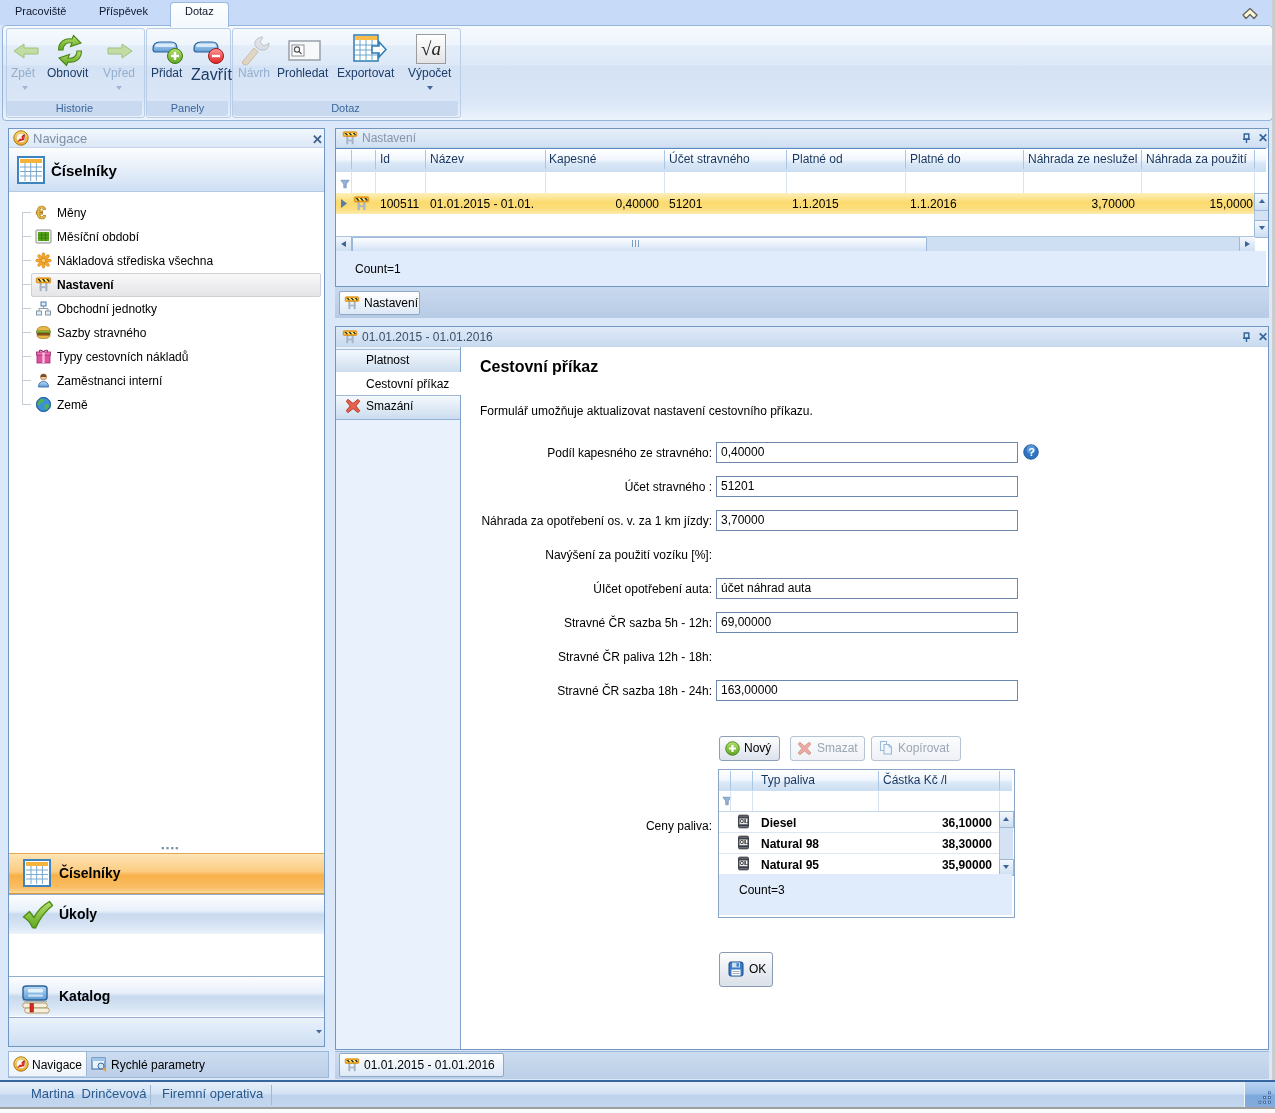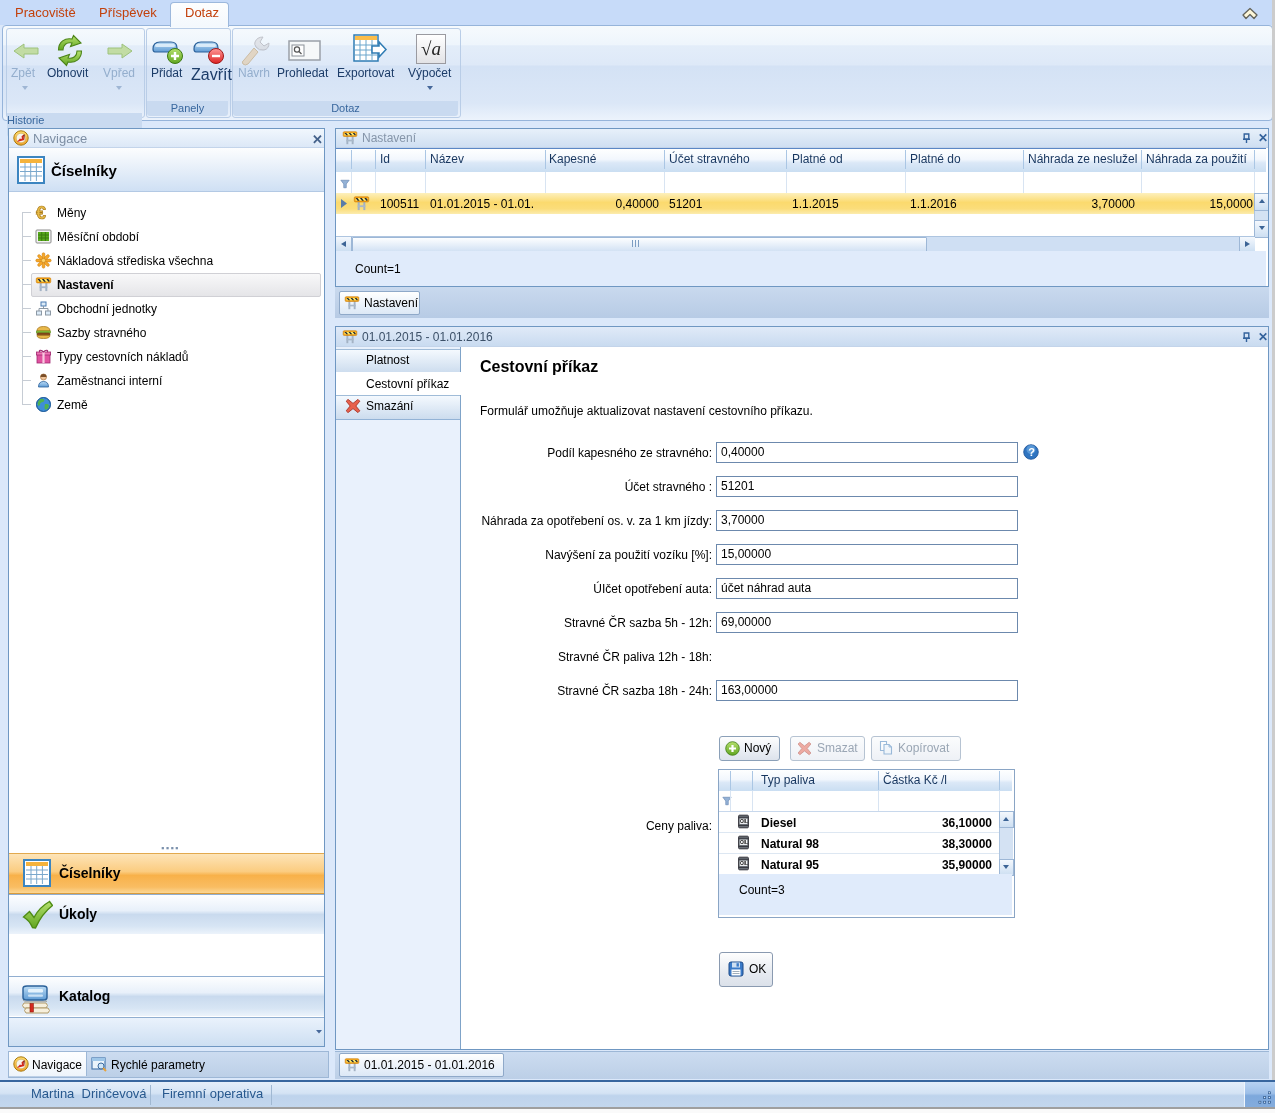--- a/index.html
+++ b/index.html
@@ -1,18 +1,18 @@
 <!DOCTYPE html>
 <html><head><meta charset="utf-8">
 <style>
 html,body{margin:0;padding:0}
 body{width:1275px;height:1113px;position:relative;overflow:hidden;background:#dbe8fa;font-family:"Liberation Sans",sans-serif;font-size:12px;color:#000}
 .a{position:absolute}
 .tx{white-space:nowrap}
-.rt{font-size:13px;color:#c2410c}
+.rt{font-size:11px;color:#0f172a}
 .panel{position:absolute;background:#fff;border:1px solid #6f97c2}
 .tbar{position:absolute;left:0;right:0;top:0;height:18px;background:linear-gradient(180deg,#f1f7fd,#dce8f7);border-bottom:1px solid #c3d4ea}
 .gridhead{background:linear-gradient(180deg,#feffff 0%,#f2f7fd 45%,#dbe8f7 60%,#cadef2 100%)}
 .headtx{font-size:12px;color:#17365f}
 .vline{position:absolute;width:1px;background:#aac6e4}
 .btn3{position:absolute;border:1px solid #8ba0b8;border-radius:3px;background:linear-gradient(180deg,#fefefe,#e9edf3 60%,#dde3ec)}
 .btn3.dis{border-color:#b6c3d2;background:linear-gradient(180deg,#fbfcfd,#eef1f6)}
 .input{position:absolute;background:#fff;border:1px solid #6c89ad;height:19px;line-height:19px;padding-left:4px;font-size:12px}
 .lbl{position:absolute;text-align:right;font-size:12px}
 .panel{overflow:hidden}
@@ -85,21 +85,21 @@
 <div class="a rt tx" style="left:15px;top:5px">Pracoviště</div>
 <div class="a rt tx" style="left:99px;top:5px">Příspěvek</div>
 <div class="a" style="left:170px;top:2px;width:57px;height:24px;background:linear-gradient(180deg,#fdfefe,#f3f8fd);border:1px solid #9cb8dc;border-bottom:none;border-radius:4px 4px 0 0;z-index:3"></div>
 <div class="a rt tx" style="left:185px;top:5px;z-index:4">Dotaz</div>
 <svg class="a" style="left:1240px;top:7px" width="20" height="13" viewBox="0 0 20 13">
     <path d="M3 8 L10 1.5 L17 8 L14 11.5 L10 7.5 L6 11.5 Z" fill="#fdf6d8" stroke="#63635a" stroke-width="1.3" stroke-linejoin="round"></path>
   </svg>
 <div class="a" style="left:2px;top:25px;width:1269px;height:94px;border:1px solid #96b4da;border-radius:4px;background:linear-gradient(180deg,#f6fafd 0%,#eef5fc 20%,#e3edf9 21%,#dee9f8 41%,#d4e2f5 43%,#dbe7f7 82%,#ecf3fc 100%)"></div>
 
 <div class="a" style="left:6px;top:28px;width:137px;height:88px;border:1px solid #b9cde7;border-radius:3px"></div>
-<div class="a" style="left:7px;top:113px;width:135px;height:24px;background:#c9daf0;border-radius:0 0 3px 3px;font-size:11px;color:#38679e;line-height:14px">Historie</div>
+<div class="a" style="left:7px;top:101px;width:135px;height:15px;background:#c9daf0;border-radius:0 0 3px 3px;text-align:center;font-size:11px;color:#38679e;line-height:14px">Historie</div>
 <div class="a" style="left:146px;top:28px;width:83px;height:88px;border:1px solid #b9cde7;border-radius:3px"></div>
 <div class="a" style="left:147px;top:101px;width:81px;height:15px;background:#c9daf0;border-radius:0 0 3px 3px;text-align:center;font-size:11px;color:#38679e;line-height:14px">Panely</div>
 <div class="a" style="left:232px;top:28px;width:227px;height:88px;border:1px solid #b9cde7;border-radius:3px"></div>
 <div class="a" style="left:233px;top:101px;width:225px;height:15px;background:#c9daf0;border-radius:0 0 3px 3px;text-align:center;font-size:11px;color:#38679e;line-height:14px">Dotaz</div>
 
 <svg class="a" style="left:10px;top:38px" width="32" height="26" viewBox="0 0 32 26">
     <path d="M14 6 L14 10 L28 10 L28 16 L14 16 L14 20 L4 13 Z" fill="#c2dca4" stroke="#9dc27c" stroke-width="1"></path>
   </svg>
 <div class="a tx" style="left:11px;top:66px;font-size:12px;color:#94aecd">Zpět</div>
 <svg class="a" style="left:20px;top:85px" width="10" height="6" viewBox="0 0 10 6">
@@ -414,21 +414,20 @@
  <svg class="a" style="left:687px;top:117px" width="16" height="16" viewBox="0 0 16 16">
       <circle cx="8" cy="8" r="7.3" fill="#2f74c0" stroke="#1c5295" stroke-width="0.8"></circle>
       <circle cx="8" cy="5.5" r="4.5" fill="#6aa6e0" opacity="0.7"></circle>
       <text x="5.2" y="12" font-family="Liberation Sans" font-size="11" font-weight="bold" fill="#fff">?</text>
     </svg>
  <div class="lbl" style="left:76px;top:153px;width:300px">Účet stravného :</div>
  <div class="input" style="left:380px;top:149px;width:296px">51201</div>
  <div class="lbl" style="left:76px;top:187px;width:300px">Náhrada za opotřebení os. v. za 1 km jízdy:</div>
  <div class="input" style="left:380px;top:183px;width:296px">3,70000</div>
  <div class="lbl" style="left:76px;top:221px;width:300px">Navýšení za použití vozíku [%]:</div>
- <div class="input" style="left:380px;top:217px;width:296px">15,00000</div>
  <div class="lbl" style="left:76px;top:255px;width:300px">ÚIčet opotřebení auta:</div>
  <div class="input" style="left:380px;top:251px;width:296px">účet náhrad auta</div>
  <div class="lbl" style="left:76px;top:289px;width:300px">Stravné ČR sazba 5h - 12h:</div>
  <div class="input" style="left:380px;top:285px;width:296px">69,00000</div>
  <div class="lbl" style="left:76px;top:323px;width:300px">Stravné ČR paliva 12h - 18h:</div>
  <div class="lbl" style="left:76px;top:357px;width:300px">Stravné ČR sazba 18h - 24h:</div>
  <div class="input" style="left:380px;top:353px;width:296px">163,00000</div>
 
  <div class="btn3" style="left:383px;top:409px;width:59px;height:23px">
   <svg class="a" style="left:5px;top:4px" width="15" height="15" viewBox="0 0 15 15">

